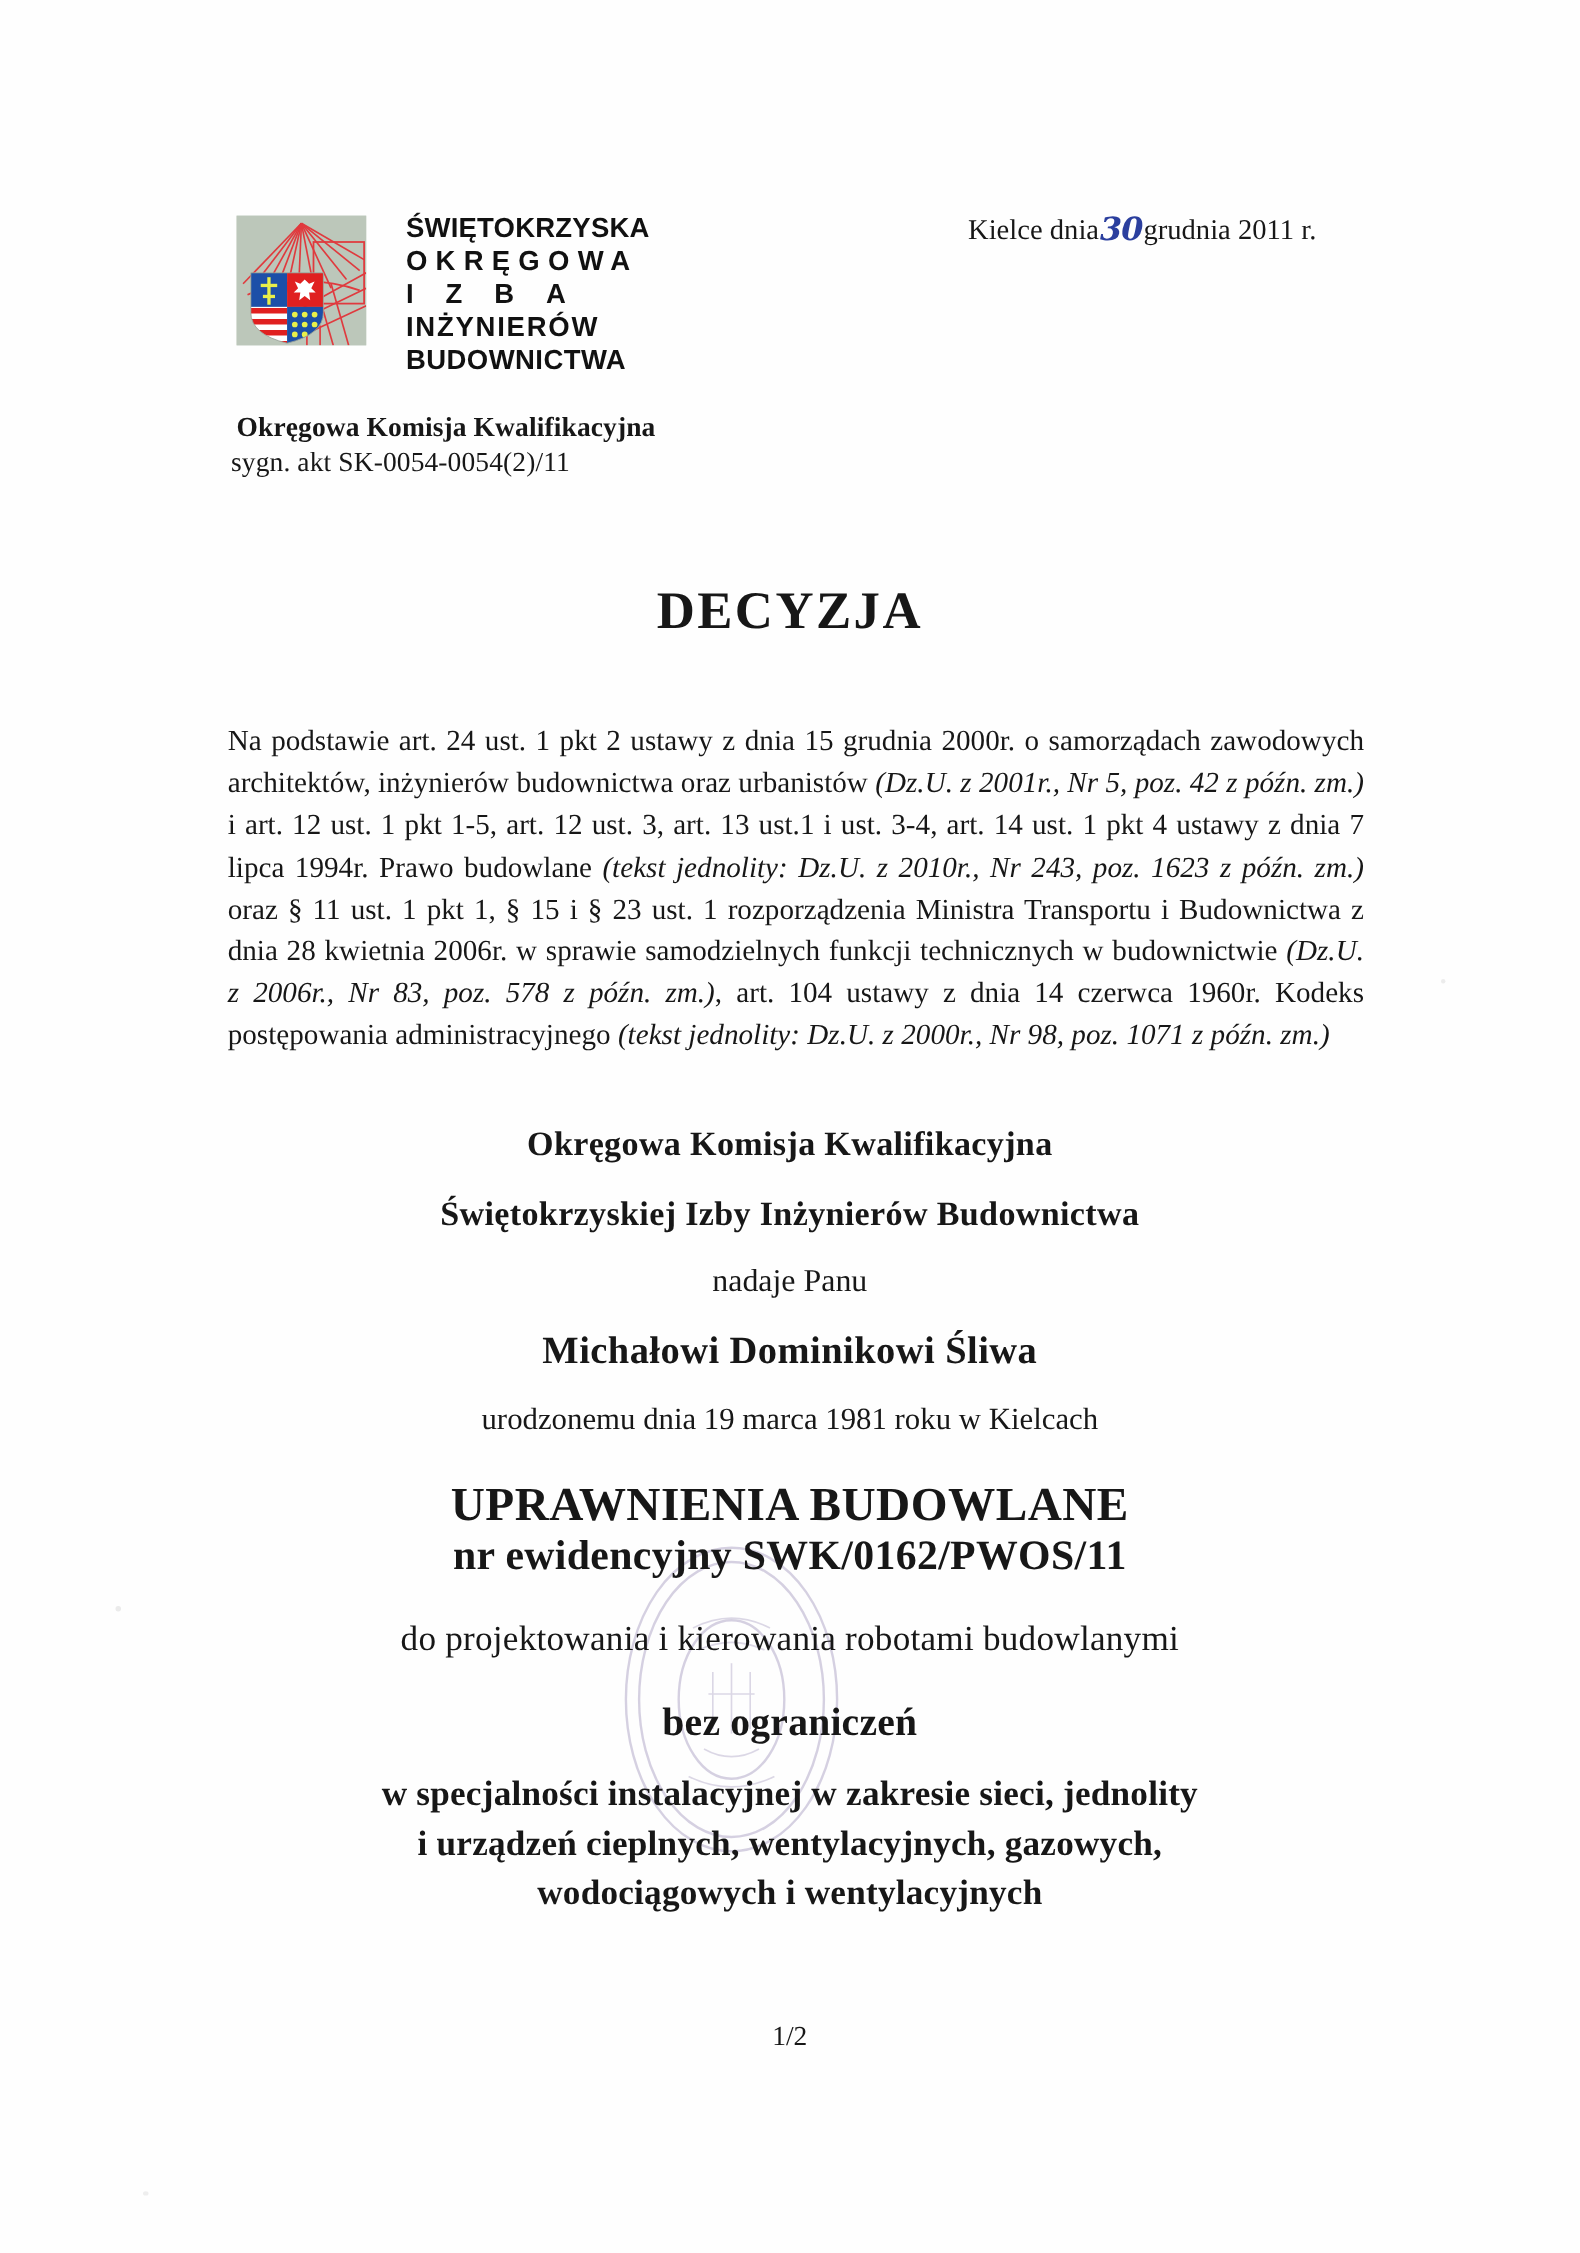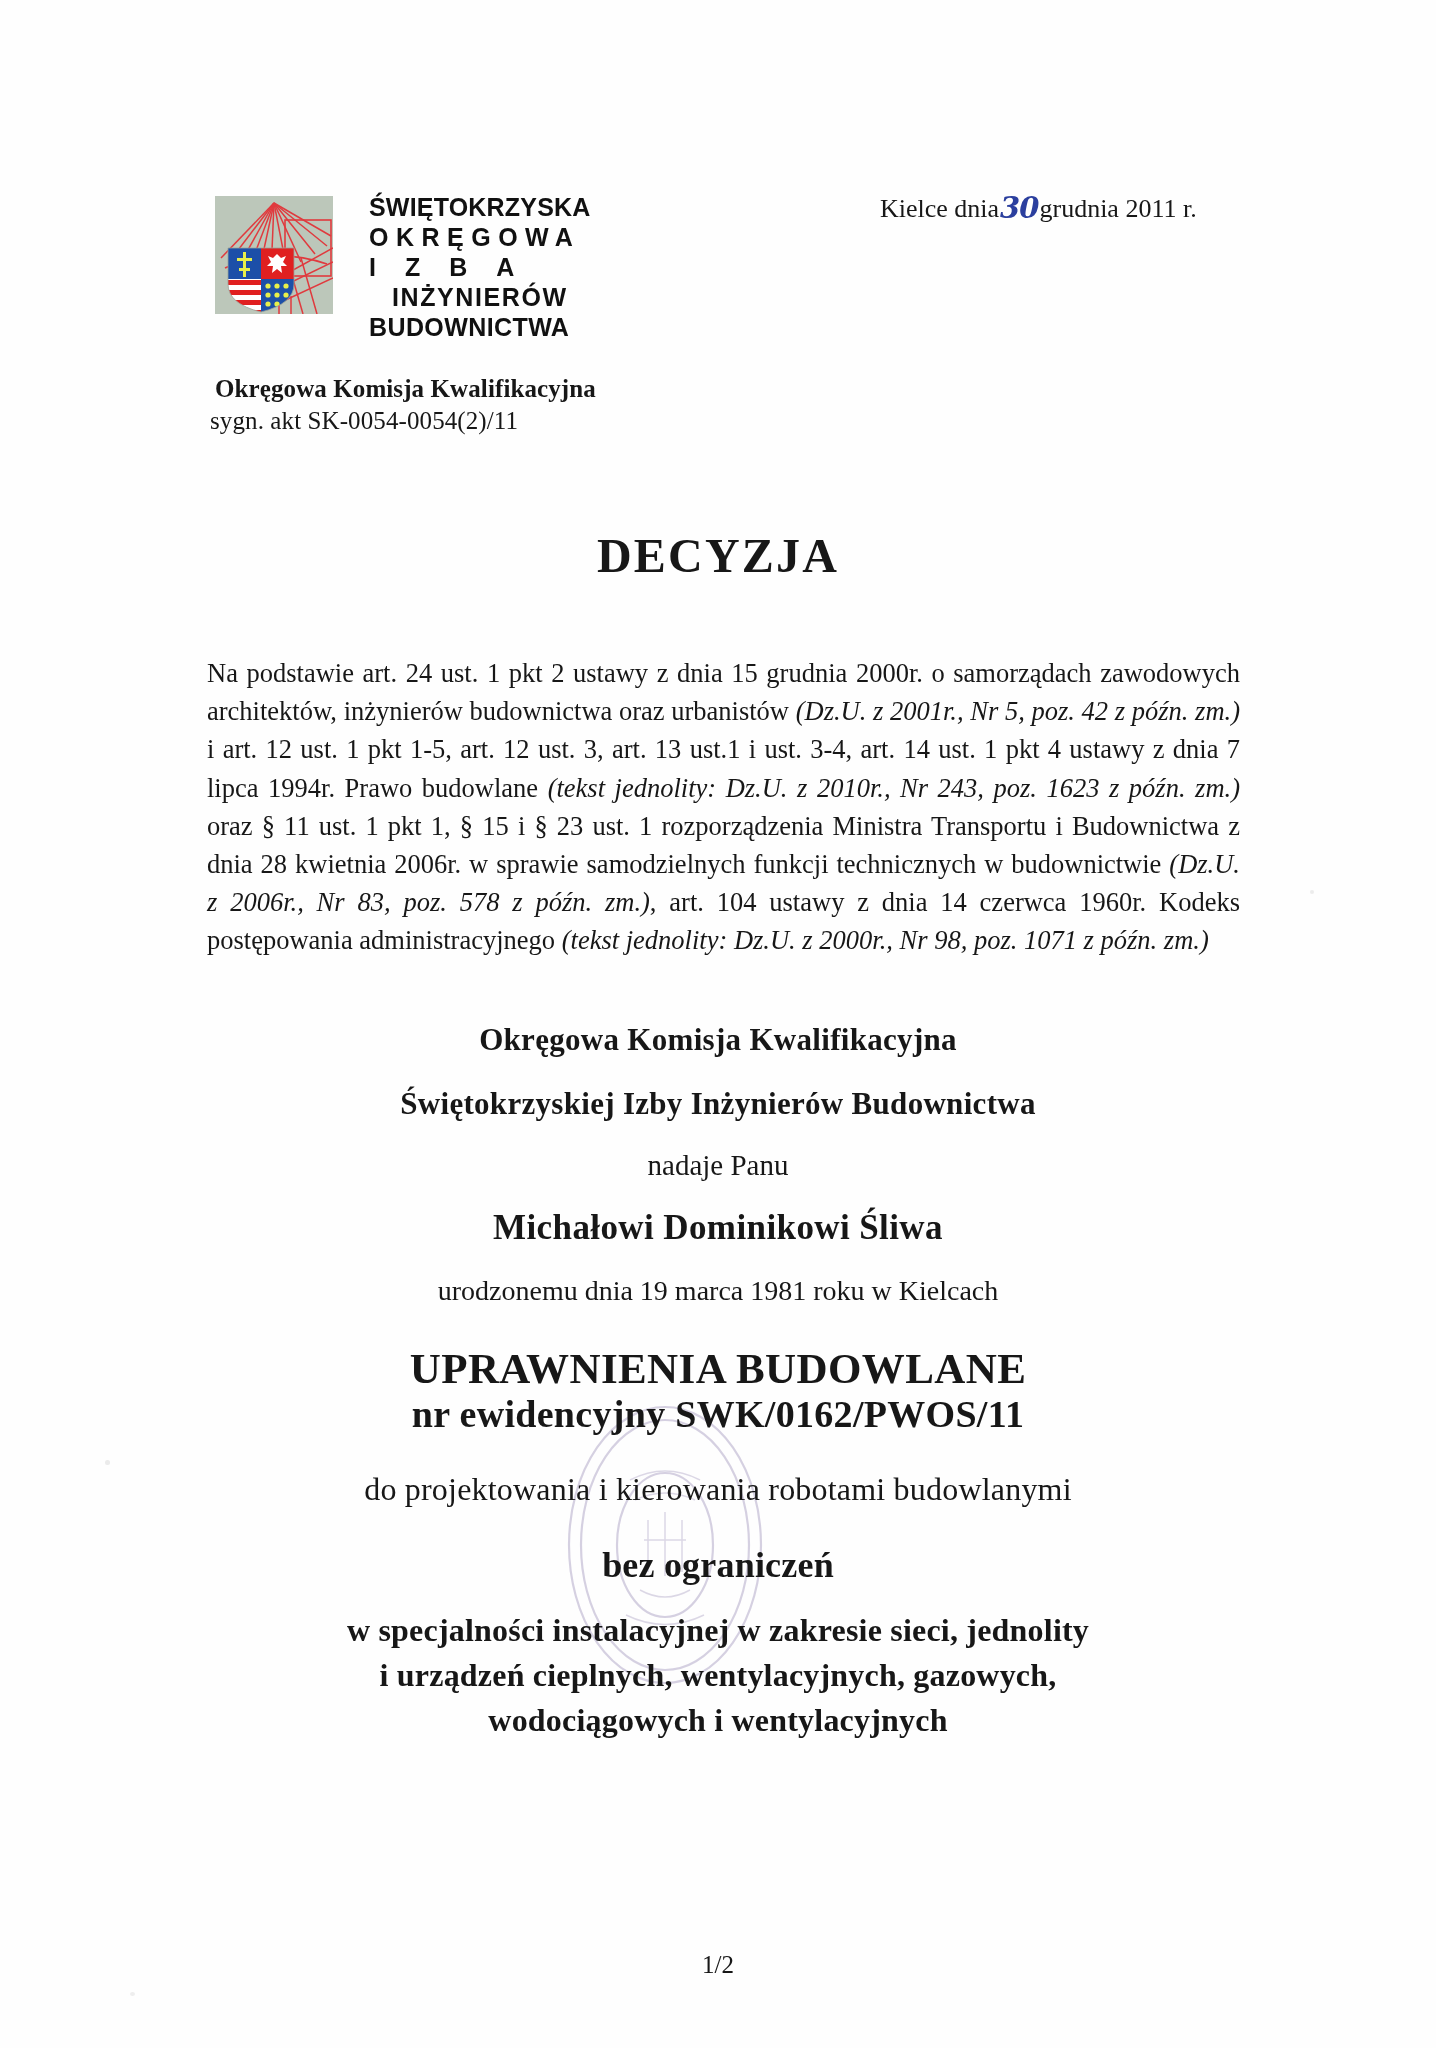--- a/index.html
+++ b/index.html
@@ -57,21 +57,21 @@
     color: #111;
   }
   .logo-line {
     font-size: 25px;
     line-height: 30px;
     white-space: nowrap;
   }
   .lw-1 { letter-spacing: 0.2px; }
   .lw-2 { letter-spacing: 7.5px; }
   .lw-3 { letter-spacing: 29px; }
-  .lw-4 { letter-spacing: 1.6px; text-align: center; }
+  .lw-4 { letter-spacing: 1.6px; }
   .lw-5 { letter-spacing: 0.4px; }
 
   .sub-commission {
     position: absolute;
     left: 215px;
     top: 375px;
     font-size: 25px;
     font-weight: 700;
     letter-spacing: 0.1px;
     white-space: nowrap;
@@ -209,21 +209,21 @@
     height: 290px;
     opacity: 0.30;
     pointer-events: none;
     z-index: 0;
   }
   .award, .page-number { position: absolute; z-index: 2; }
 
   
   .page-number {
     left: 0;
-    top: 1951px;
+    top: 1838px;
     width: 100%;
     text-align: center;
     font-size: 25px;
   }
 
   .scan-speck {
     position: absolute;
     background: #d8d8d8;
     border-radius: 50%;
     z-index: 1;

